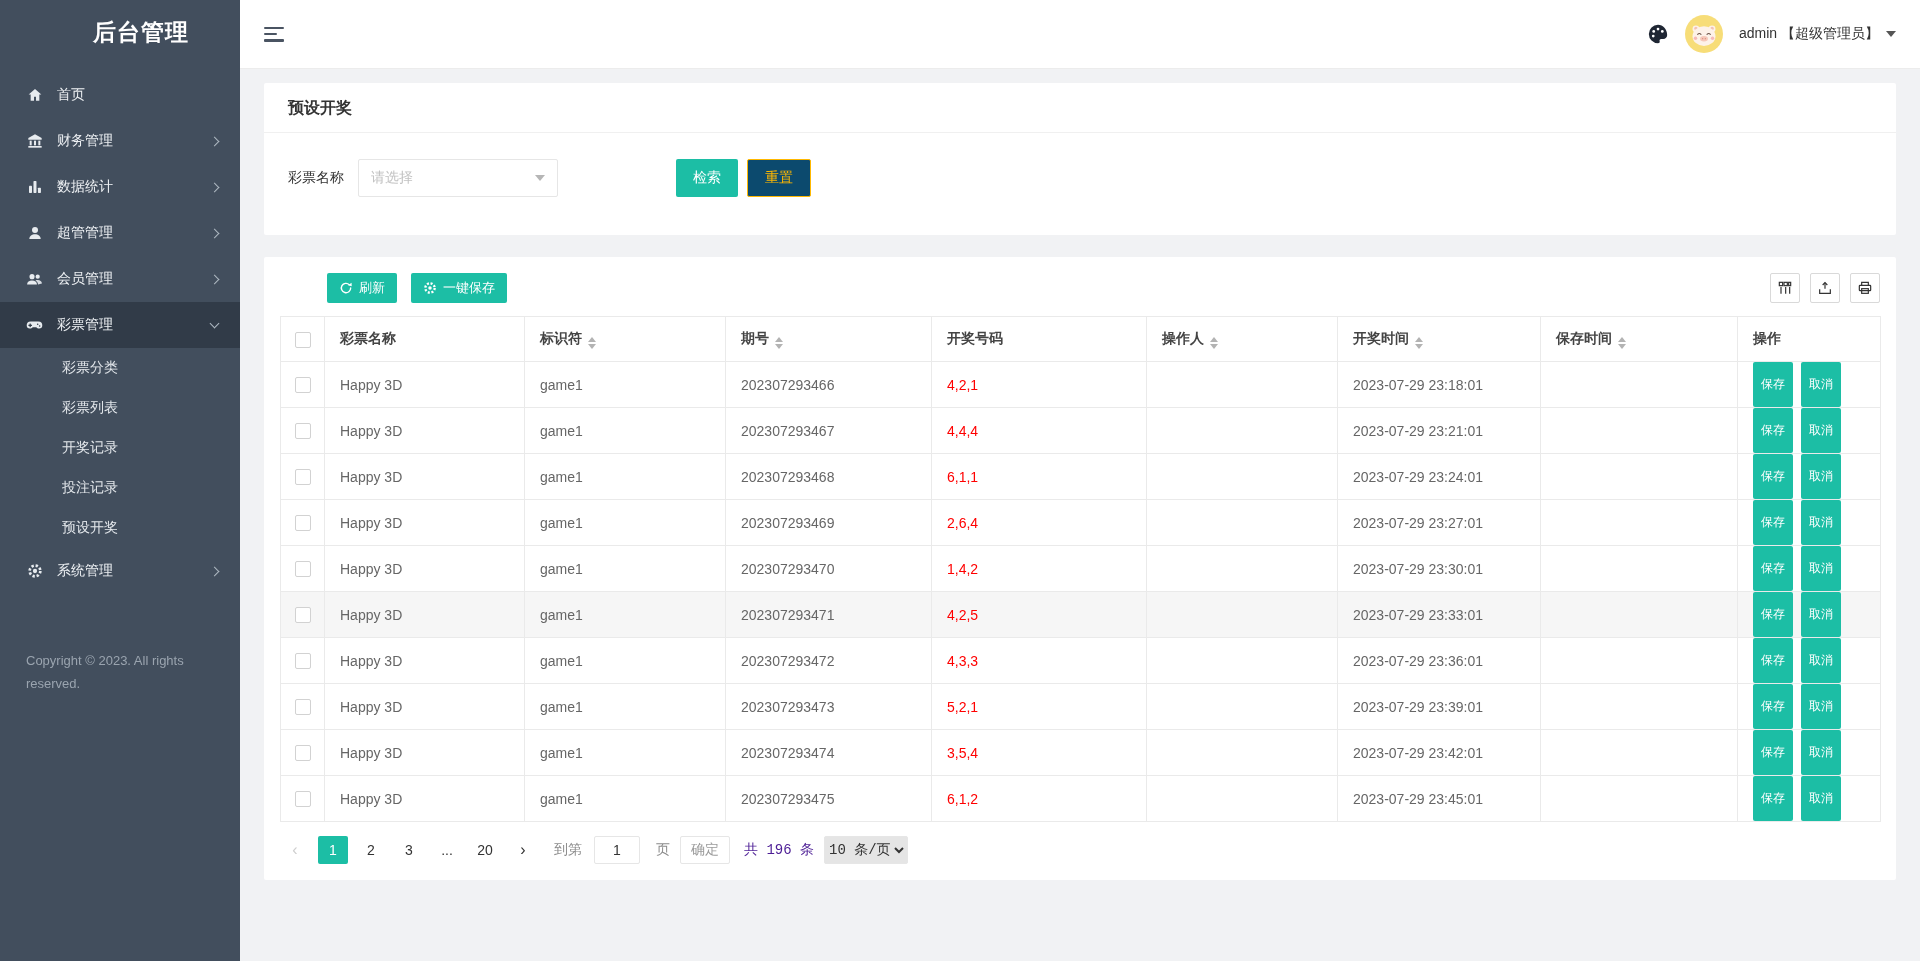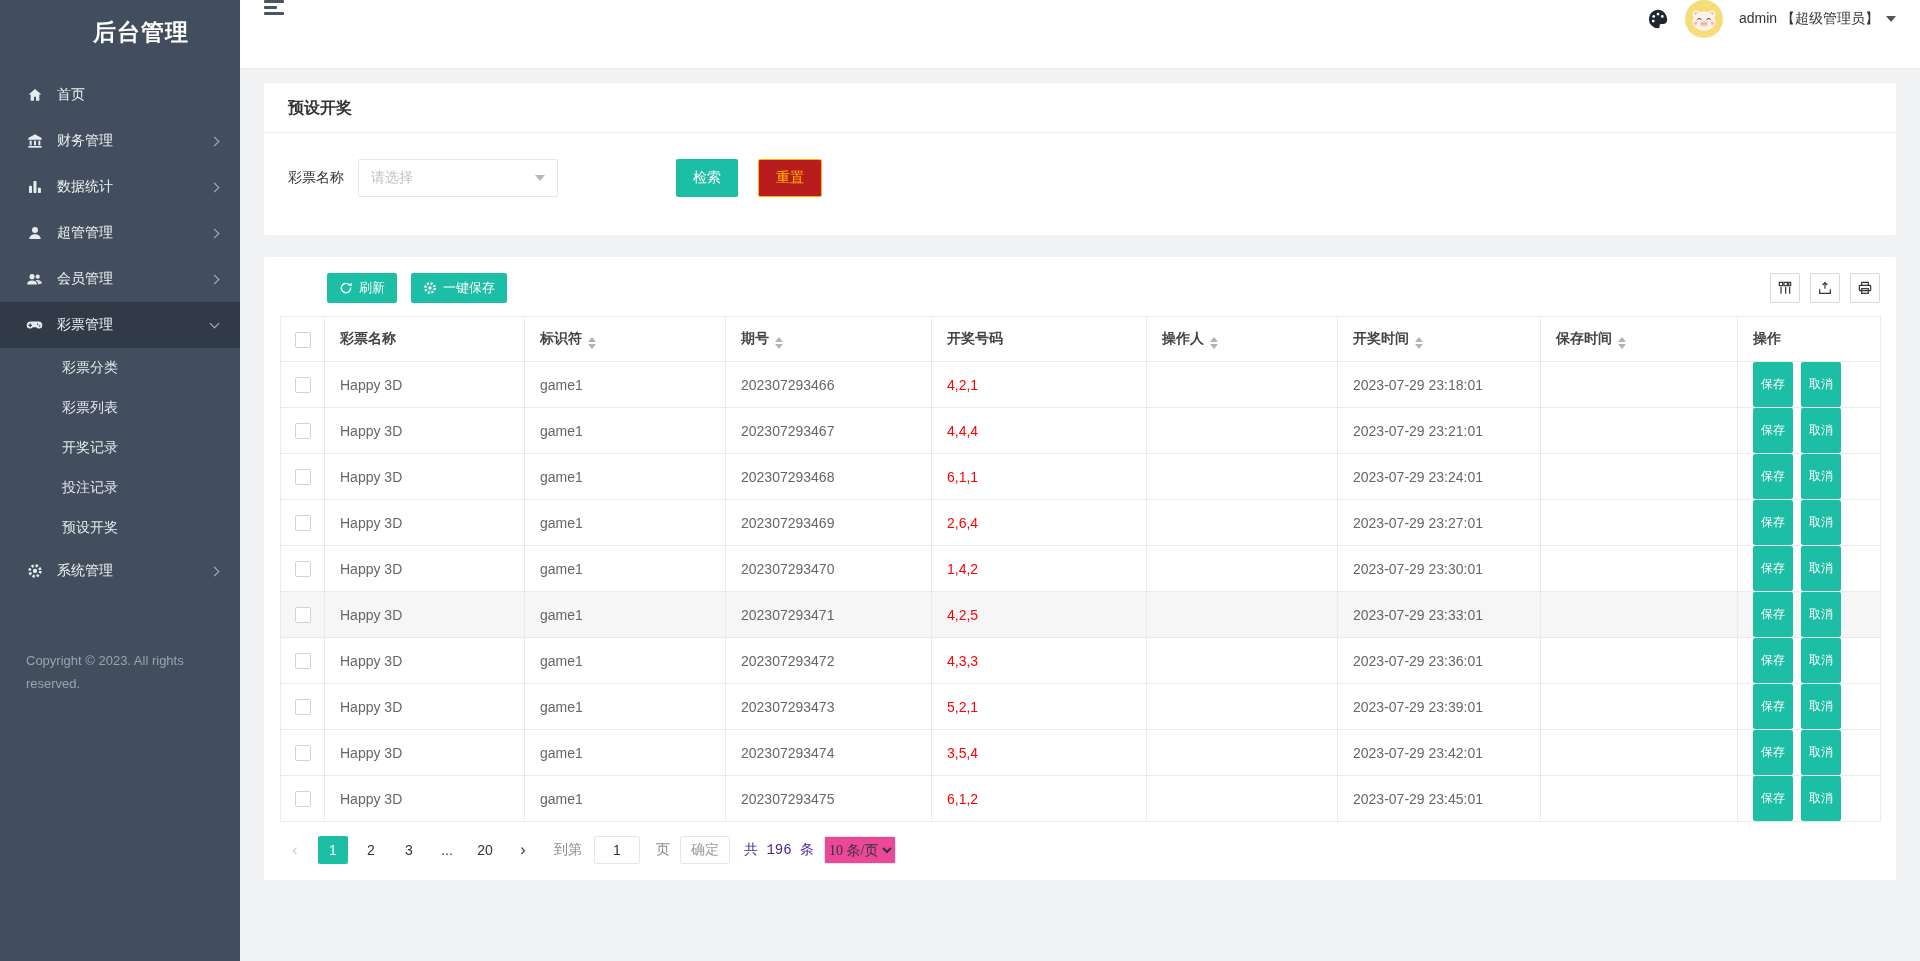--- a/index.html
+++ b/index.html
@@ -13,42 +13,42 @@
   .nav-item { height:46px; display:flex; align-items:center; padding:0 22px 0 26px; font-size:14px; color:#eef1f4; cursor:pointer; }
   .nav-item .nicon { width:17px; height:17px; margin-right:14px; display:flex; align-items:center; justify-content:center; color:#e7ebef; }
   .nav-item.active { background:#313b48; }
   .chev { margin-left:auto; width:7px; height:7px; border-right:1.6px solid #aeb8c2; border-bottom:1.6px solid #aeb8c2; transform:rotate(-45deg); }
   .chev.down { transform:rotate(45deg); margin-top:-3px; }
   .submenu .nav-sub { height:40px; display:flex; align-items:center; padding-left:62px; font-size:14px; color:#e4e8ec; cursor:pointer; }
   .copyright { margin-top:56px; padding:0 26px; font-size:13px; color:#9aa4af; line-height:1.75; }
 
   
   .main { flex:1; display:flex; flex-direction:column; min-width:0; }
-  .topbar { height:69px; background:#fff; border-bottom:1px solid #ececec; display:flex; align-items:flex-start; padding:0 24px; }
+  .topbar { height:69px; background:#fff; border-bottom:1px solid #ececec; display:flex; align-items:center; padding:0 24px; }
   .hamburger { width:20px; height:15px; display:flex; flex-direction:column; justify-content:space-between; cursor:pointer; }
   .hamburger i { height:2.6px; background:#4a5462; border-radius:1px; display:block; }
   .hamburger i:nth-child(1){ width:20px; } .hamburger i:nth-child(2){ width:13px; } .hamburger i:nth-child(3){ width:20px; }
   .top-right { margin-left:auto; display:flex; align-items:center; gap:16px; }
   .avatar { width:38px; height:38px; border-radius:50%; background:#f7dd78; overflow:hidden; display:flex; align-items:center; justify-content:center; cursor:pointer; }
   .username { font-size:14px; color:#333; display:flex; align-items:center; gap:7px; cursor:pointer; }
   .caret-down { width:0; height:0; border-left:5px solid transparent; border-right:5px solid transparent; border-top:6px solid #555; }
 
   .content { flex:1; padding:14px 24px 24px; overflow:hidden; }
   .card { background:#fff; border-radius:2px; }
 
   
   .card-filter { margin-bottom:22px; }
   .card-title { padding:15px 24px 13px; font-size:16px; font-weight:bold; color:#333; border-bottom:1px solid #f0f0f0; }
   .filter-row { display:flex; align-items:center; padding:26px 24px 38px; }
   .filter-label { font-size:14px; color:#333; margin-right:14px; }
   .select-box { width:200px; height:38px; border:1px solid #e6e6e6; border-radius:2px; background:#fff; display:flex; align-items:center; padding:0 12px; font-size:14px; color:#c2c2c2; cursor:pointer; }
   .select-caret { margin-left:auto; width:0; height:0; border-left:5px solid transparent; border-right:5px solid transparent; border-top:6px solid #b6b6b6; }
   .btn { height:38px; padding:0 17px; border:none; border-radius:2px; font-size:14px; cursor:pointer; font-family:inherit; }
   .btn-search { margin-left:118px; background:var(--teal); color:#fff; }
-  .btn-reset { margin-left:20px; background:#b91c1c; border:1px solid var(--gold); color:var(--gold); }
+  .btn-reset { margin-left:9px; background:#0c4a6e; border:1px solid var(--gold); color:var(--gold); }
 
   
   .card-table { padding:16px 16px 16px; }
   .table-toolbar { display:flex; align-items:center; margin-bottom:13px; }
   .btn-sm { height:30px; padding:0 12px; border:none; border-radius:2px; background:var(--teal); color:#fff; font-size:13px; display:inline-flex; align-items:center; gap:6px; cursor:pointer; font-family:inherit;margin-left:47px; }
   .btn-sm + .btn-sm { margin-left:14px; }
   .tool-icons { margin-left:auto; display:flex; gap:10px; }
   .icon-btn { width:30px; height:30px; border:1px solid #d9d9d9; border-radius:2px; background:#fff; display:flex; align-items:center; justify-content:center; color:#333; cursor:pointer; }
 
   table { width:100%; border-collapse:collapse; table-layout:fixed; font-size:14px; }
@@ -69,21 +69,21 @@
   .pagination { display:flex; align-items:center; margin-top:14px; font-size:14px; color:#666; }
   .pg { min-width:30px; height:28px; padding:0 6px; display:inline-flex; align-items:center; justify-content:center; margin-right:8px; border-radius:2px; color:#333; cursor:pointer; }
   .pg.arrow-prev { color:#cfcfcf; font-size:16px; }
   .pg.arrow-next { color:#333; font-size:16px; }
   .pg.active { background:var(--teal); color:#fff; }
   .pg.dots { cursor:default; }
   .goto-text { color:#8b8b8b; margin:0 4px 0 8px; }
   .goto-input { width:46px; height:28px; border:1px solid #e6e6e6; border-radius:2px; text-align:center; font-size:14px; color:#333; margin:0 8px; font-family:inherit; }
   .confirm-btn { height:28px; padding:0 10px; border:1px solid #e6e6e6; border-radius:2px; background:#fff; color:#9b9b9b; font-size:14px; margin:0 12px 0 6px; cursor:pointer; font-family:inherit; }
   .total { margin:0 10px 0 2px; color:#4c1d95;font-family:Liberation Mono, monospace; }
-  .per-page { height:28px; border:1px solid #e6e6e6; border-radius:2px; font-size:14px; color:#333; background:#ec4899; font-family:Liberation Serif, serif; cursor:pointer; }
+  .per-page { height:28px; border:1px solid #e6e6e6; border-radius:2px; font-size:14px; color:#333; background:#e5e5e5; font-family:Liberation Mono, monospace; cursor:pointer; }
 
   svg { display:block; }
 </style>
 </head>
 <body style="--teal: #1cbea5; --gold: #ffb800; --red: #ff0000;">
 
 <aside class="sidebar">
   <div class="logo">后台管理</div>
   <nav class="nav">
     <div class="nav-item">

